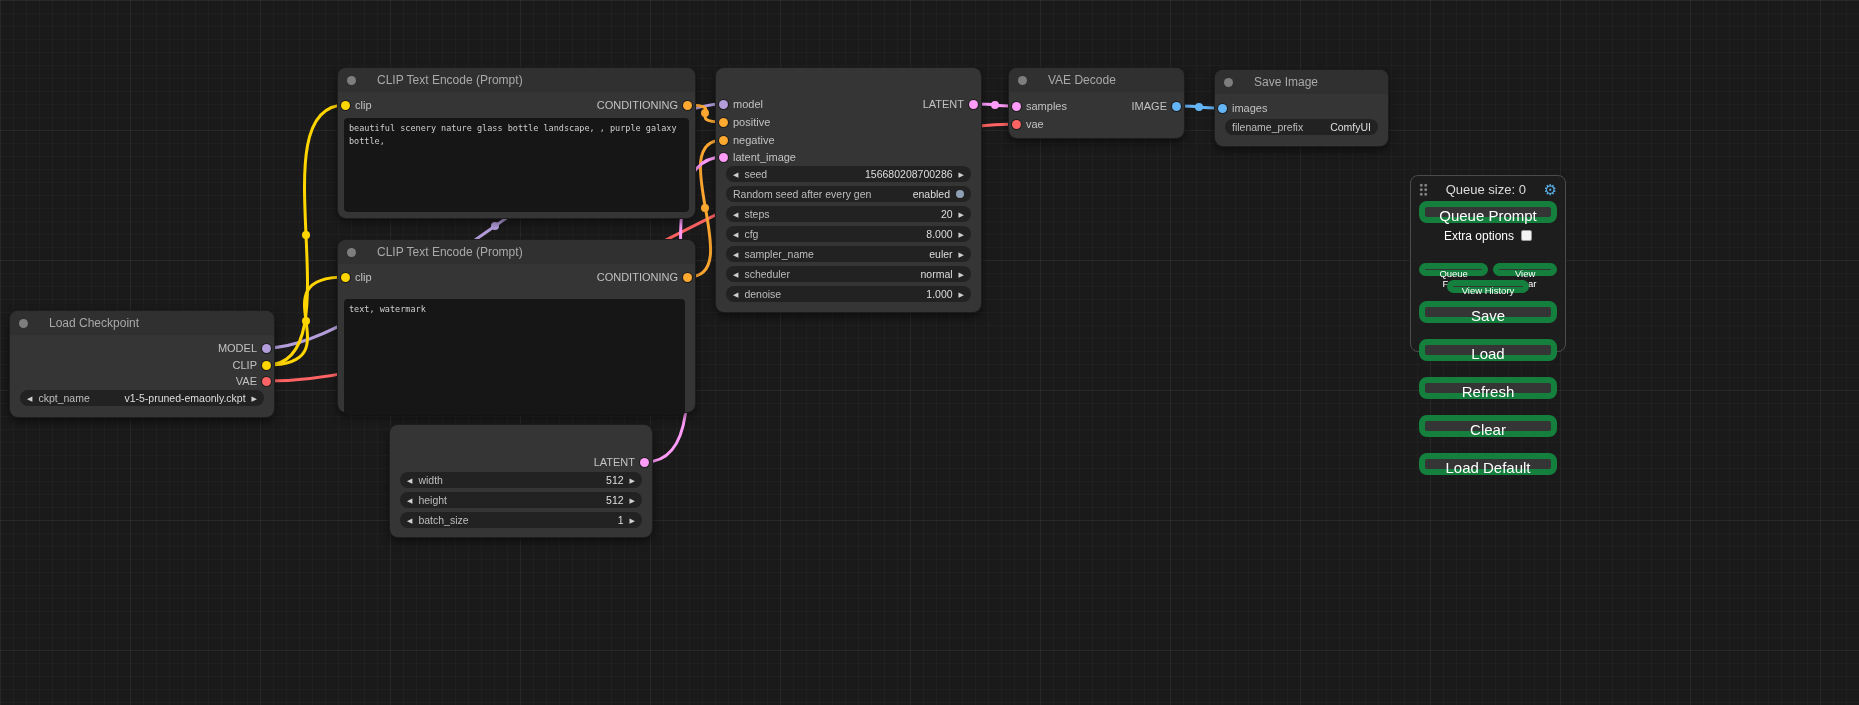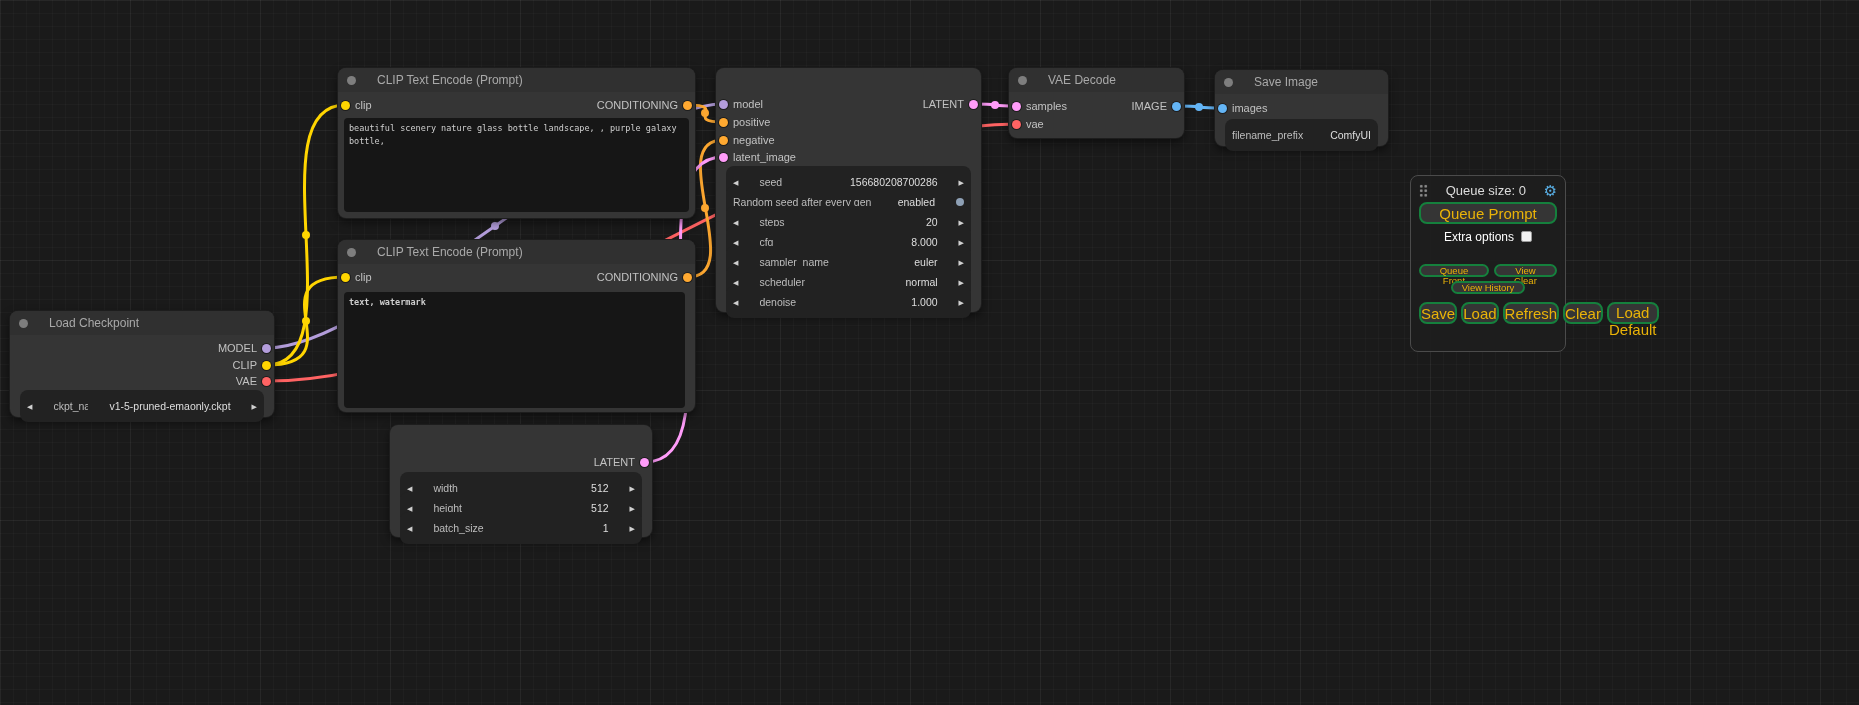--- a/index.html
+++ b/index.html
@@ -17,40 +17,40 @@
     box-shadow:0 0 0 1px #1d1d1d,0 4px 10px rgba(0,0,0,.55)}
   .ntitle{height:24px;background:#303030;border-radius:8px 8px 0 0;display:flex;align-items:center;padding:0 9px;gap:21px;cursor:move}
   .tdot{width:9px;height:9px;border-radius:50%;background:#7e7e7e;flex:none}
   .ttext{font-size:12px;color:#a9a9a9;white-space:nowrap}
   .slot{position:absolute;height:14px;display:flex;align-items:center;gap:5px;font-size:11px;color:#c2c2c2}
   .slot.in{left:3px}
   .slot.out{right:3px;flex-direction:row-reverse}
   .dot{width:9px;height:9px;border-radius:50%;flex:none;box-shadow:0 0 0 1px rgba(0,0,0,.45)}
   .c-model{background:#B39DDB}.c-clip{background:#FFD500}.c-vae{background:#FF6363}
   .c-cond{background:#FFA931}.c-latent{background:#FF9CF9}.c-image{background:#64B5F6}
-  .widget{position:absolute;left:10px;right:10px;height:16px;background:#222;border-radius:8px;display:flex;align-items:center;padding:16px 7px;gap:21px;font-size:10.5px;cursor:pointer}
+  .widget{position:absolute;left:10px;right:10px;height:16px;background:#222;border-radius:8px;display:flex;align-items:center;padding:8px 7px;gap:6px;font-size:10.5px;cursor:pointer}
   .widget .arrow{font-size:7px;color:#d0d0d0;line-height:1;flex:none}
   .widget .wlabel{flex:1;text-align:left;color:#bdbdbd;white-space:nowrap;overflow:hidden}
   .widget .wvalue{text-align:right;color:#dedede;white-space:nowrap}
   .toggle-dot{width:8px;height:8px;border-radius:50%;background:#8ea0b5;flex:none}
   textarea.prompt{position:absolute;background:#161616;border:none;border-radius:4px;color:#cfcfcf;
     font-family:"DejaVu Sans Mono",monospace;font-size:8.5px;line-height:1.55;padding:4px 5px;resize:none;outline:none}
   .qpanel{position:absolute;z-index:3;left:1410px;top:175px;width:156px;height:177px;
     background:rgba(30,30,30,.95);border:1px solid #4b4b4b;border-radius:8px;padding:6px 8px;display:flex;flex-direction:column}
   .qheader{display:flex;align-items:center;justify-content:space-between;color:#dcdcdc;font-size:13px;height:16px;margin-bottom:4px}
   .drag-dots{width:9px;height:13px;background-image:radial-gradient(circle,#8b8b8b 1.1px,transparent 1.6px);background-size:4.5px 4.5px;cursor:move}
   .gear{color:#58aee4;font-size:15px;line-height:1;cursor:pointer}
-  button.qbtn{background:#353535;border:2px solid #15803d;border-radius:8px;color:#eab308;font-family:inherit;cursor:pointer}
+  button.qbtn{background:#353535;border:6px solid #15803d;border-radius:8px;color:#ffffff;font-family:inherit;cursor:pointer}
   .qbtn.big{height:22px;font-size:15px;width:100%}
   .extra-row{display:flex;align-items:center;justify-content:center;gap:7px;color:#ffffff;font-size:12px;margin-top:6px;height:13px}
   .checkbox{width:11px;height:11px;background:#f2f2f2;border:1px solid #9a9a9a;border-radius:2px;cursor:pointer}
   .small-row{display:flex;justify-content:center;gap:5px;margin-top:21px}
   .small-row.hist{margin-top:4px}
   .qbtn.small{height:13px;font-size:9.5px;border-radius:9px;padding:0 9px;line-height:1}
-  .stack{display:flex;flex-direction:row;gap:4px;margin-top:8px}
+  .stack{display:flex;flex-direction:column;gap:16px;margin-top:8px}
 </style>
 </head>
 <body>
 
 <div class="canvas"></div>
 
 <svg class="wires" width="1859" height="705">
   <path d="M267,348 C377,348 613,104 723,104" stroke="#B39DDB"></path>
   <path d="M267,365 C357,365 255,105 345,105" stroke="#FFD500"></path>
   <path d="M267,365 C357,365 255,277 345,277" stroke="#FFD500"></path>
@@ -117,21 +117,21 @@
     <span class="ttext">CLIP Text Encode (Prompt)</span>
   </div>
   <div class="slot in" style="top:30px">
     <span class="dot c-clip"></span>
     <span>clip</span>
   </div>
   <div class="slot out" style="top:30px">
     <span class="dot c-cond"></span>
     <span>CONDITIONING</span>
   </div>
-  <textarea class="prompt" style="left: 6px; top: 52px; width: 341px; height: 116px; font-weight: bold;" spellcheck="false">text, watermark</textarea>
+  <textarea class="prompt" style="left: 6px; top: 59px; width: 341px; height: 116px;" spellcheck="false">text, watermark</textarea>
 </div>
 
 <div class="node" style="left:390px;top:425px;width:262px;height:112px">
   <div class="slot out" style="top:30px">
     <span class="dot c-latent"></span>
     <span>LATENT</span>
   </div>
   <div class="widget" style="top:47px">
     <span class="arrow">◀</span>
     <span class="wlabel">width</span>

